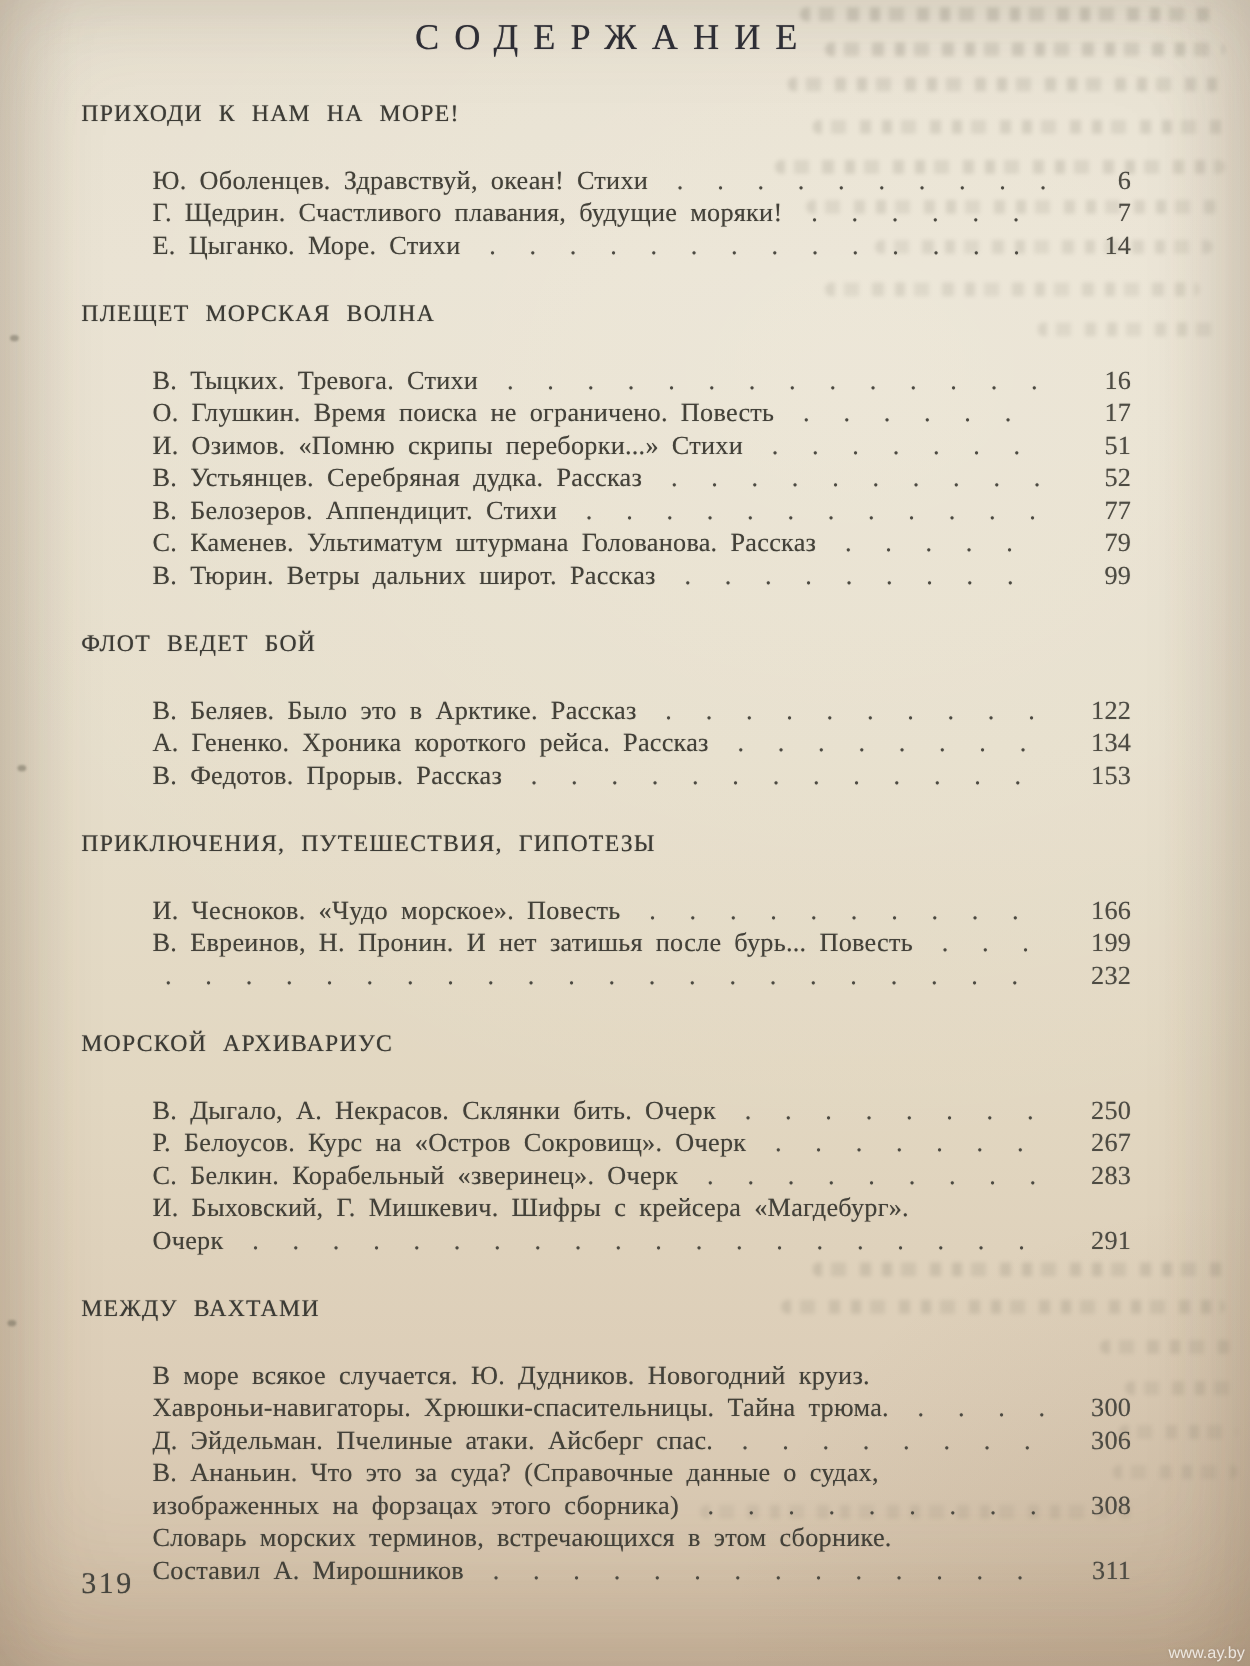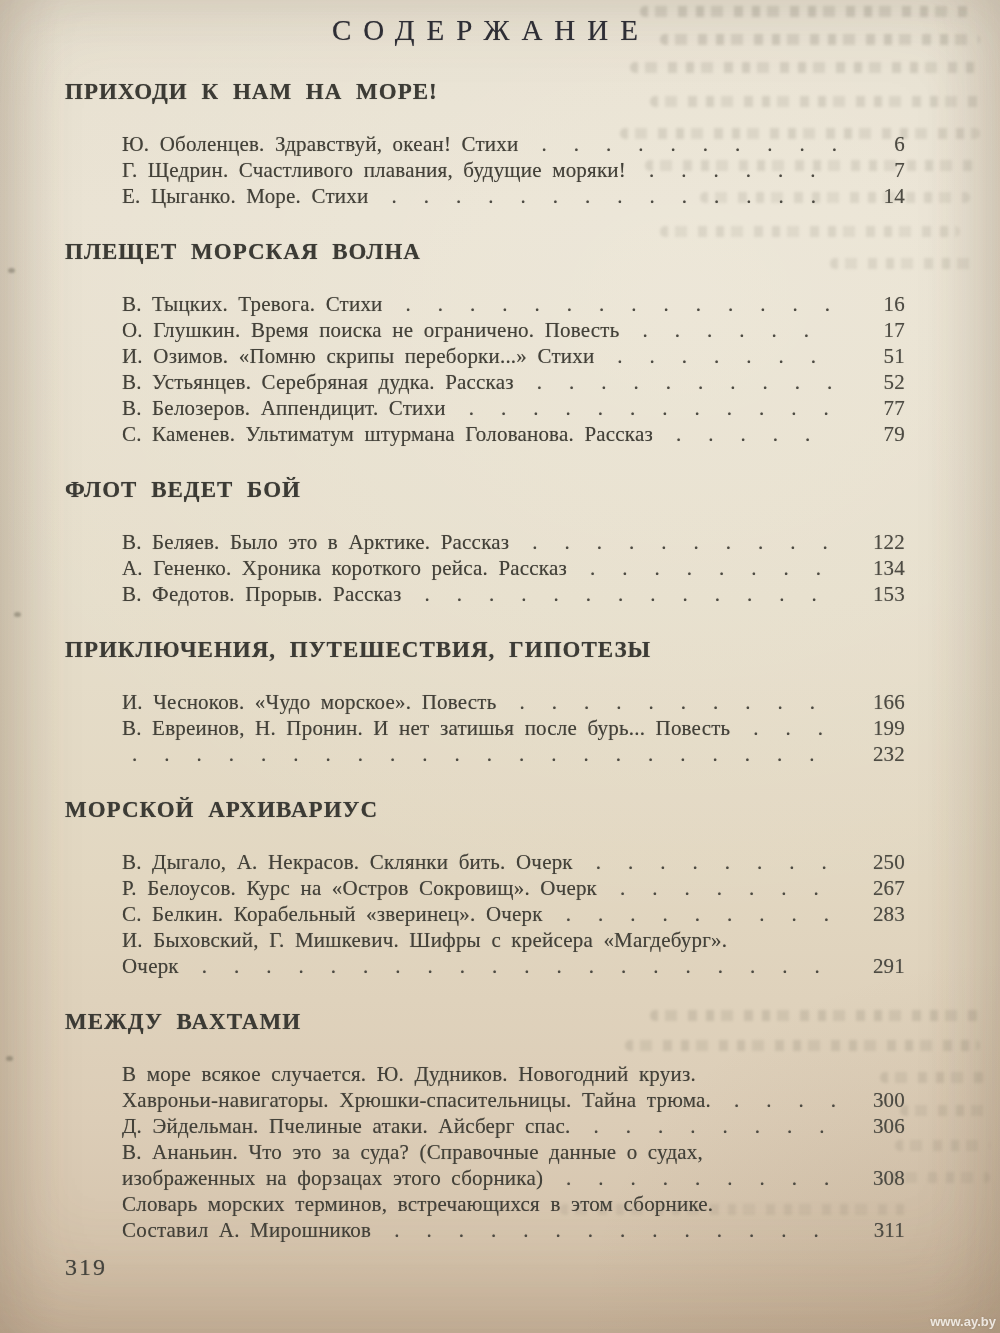--- a/index.html
+++ b/index.html
@@ -24,21 +24,21 @@
     padding-left: 12px;            
     text-align: center;
     font-size: 29px; font-weight: normal;
     letter-spacing: 12px;
     color: #2e2e35;
     text-shadow: 0 0 0.7px rgba(46,46,53,0.55);
   }
   .toc-section { margin-bottom: 28px; }
   .heading {
     margin: 0 0 24px 0;
-    font-size: 23px; font-weight: bold;
+    font-size: 19px; font-weight: normal;
     line-height: 30px;
     letter-spacing: 1px; word-spacing: 7px;
     color: #3c3b35;
     text-shadow: 0 0 0.8px rgba(60,59,53,0.65);
   }
   .entries { padding-left: 57px; }
   .entry-line {
     display: flex; align-items: flex-end;
     line-height: 26px; font-size: 21px;
     letter-spacing: 0.2px; word-spacing: 5px;
@@ -68,21 +68,20 @@
   .footer {
     position: absolute; top: 1254px; left: 65px; width: 840px;
     text-align: left;
   }
   .page-number { font-size: 24px; letter-spacing: 2px; color: #45443e; text-shadow: 0 0 0.8px rgba(69,68,62,0.5); }
   .watermark {
     position: absolute; right: 4px; bottom: 4px;
     font-family: "Liberation Sans", "DejaVu Sans", sans-serif;
     font-size: 13px; color: rgba(252,250,246,0.82);
     text-shadow: 0 0 2px rgba(120,100,80,0.35);
-    font-weight: bold;
   }
   
   .bleed {
     position: absolute; height: 11px; border-radius: 5px;
     filter: blur(1.6px);
     background: repeating-linear-gradient(90deg,
       rgba(104,99,84,0.55) 0 8px, rgba(104,99,84,0) 8px 15px,
       rgba(104,99,84,0.40) 15px 27px, rgba(104,99,84,0) 27px 38px,
       rgba(104,99,84,0.50) 38px 47px, rgba(104,99,84,0) 47px 56px);
   }
@@ -166,20 +165,25 @@
             <div class="entry-line">
               <span class="entry-text">В. Белозеров. Аппендицит. Стихи</span>
               <span class="leader"></span>
               <span class="pagenum">77</span>
             </div>
             <div class="entry-line">
               <span class="entry-text">С. Каменев. Ультиматум штурмана Голованова. Рассказ</span>
               <span class="leader"></span>
               <span class="pagenum">79</span>
             </div>
+            <div class="entry-line">
+              <span class="entry-text">В. Тюрин. Ветры дальних широт. Рассказ</span>
+              <span class="leader"></span>
+              <span class="pagenum">99</span>
+            </div>
           </div>
   </section>
 
   <section class="toc-section">
     <h2 class="heading">ФЛОТ ВЕДЕТ БОЙ</h2>
     <div class="entries">
             <div class="entry-line">
               <span class="entry-text">В. Беляев. Было это в Арктике. Рассказ</span>
               <span class="leader"></span>
               <span class="pagenum">122</span>

